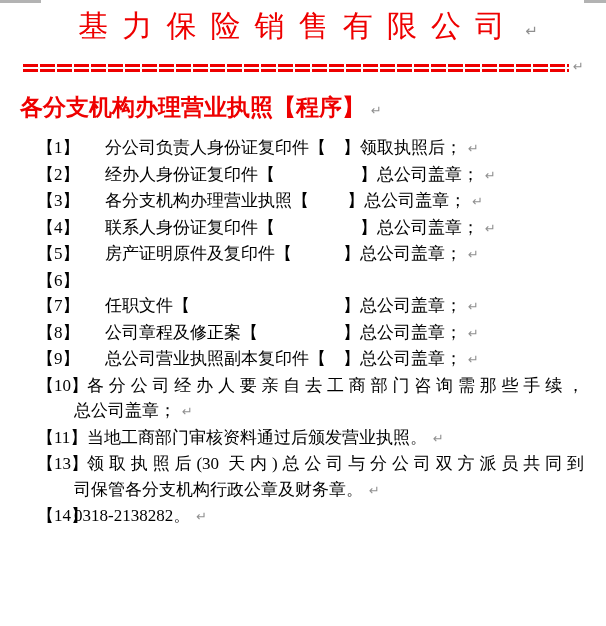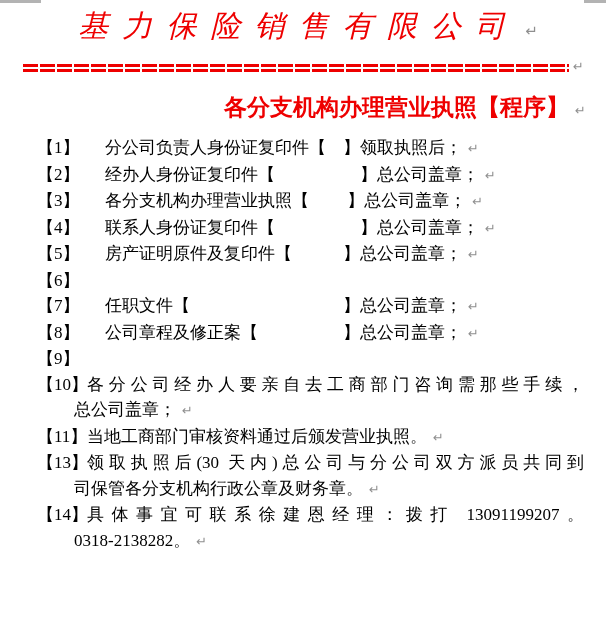--- a/index.html
+++ b/index.html
@@ -18,37 +18,36 @@
 
   .doc-title{
     margin:7px 20px 0 30px;
     text-align:center;
     font-size:30px;
     font-weight:normal;
     letter-spacing:0.47em;
     color:var(--red,#ee0000);
     line-height:38px;
     white-space:nowrap;
-    font-style:italic;
   }
   .separator{
     margin:12px 22px 0 23px;
     display:flex;
     align-items:flex-end;
   }
   .separator .bars{flex:1;}
   .separator .bar{
     height:3px;
     background:repeating-linear-gradient(90deg,var(--red,#ee0000) 0 15px, transparent 15px 17px);
   }
   .separator .bar + .bar{margin-top:2px;}
 
   .doc-heading{
     margin:22px 20px 0 20px;
-    text-align:right;
+    text-align:left;
     font-size:23px;
     font-weight:bold;
     color:var(--red,#ee0000);
     line-height:27px;
     white-space:nowrap;
   }
 
   .list{
     margin:11px 22px 0 37px;
     font-size:17px;
@@ -135,20 +134,23 @@
         </div>
       </div>
       <div class="item-row">
         <span class="item-num w1">【8】</span>
         <div class="item-content">
           <div class="item-line"><span>公司章程及修正案【　　　　　】总公司盖章；</span><span class="pilcrow">↵</span></div>
         </div>
       </div>
       <div class="item-row">
         <span class="item-num w1">【9】</span>
+        <div class="item-content">
+          <div class="item-line"><span>总公司营业执照副本复印件【　】总公司盖章；</span><span class="pilcrow">↵</span></div>
+        </div>
       </div>
       <div class="item-row">
         <span class="item-num w2">【10】</span>
         <div class="item-content">
           <div class="item-line just"><span>各分公司经办人要亲自去工商部门咨询需那些手续，</span></div>
           <div class="item-line cont"><span>总公司盖章；</span><span class="pilcrow">↵</span></div>
         </div>
       </div>
       <div class="item-row">
         <span class="item-num w2">【11】</span>
@@ -159,19 +161,18 @@
       <div class="item-row">
         <span class="item-num w2">【13】</span>
         <div class="item-content">
           <div class="item-line just"><span>领取执照后(30 天内)总公司与分公司双方派员共同到</span></div>
           <div class="item-line cont"><span>司保管各分支机构行政公章及财务章。</span><span class="pilcrow">↵</span></div>
         </div>
       </div>
       <div class="item-row">
         <span class="item-num w2">【14】</span>
         <div class="item-content">
-          <div class="item-line just"><span>具体事宜可联系徐建恩经理：拨打 13091199207。</span></div>
           <div class="item-line cont"><span>0318-2138282。</span><span class="pilcrow">↵</span></div>
         </div>
       </div>
     </div>
 
 </div>
 
 </body></html>

